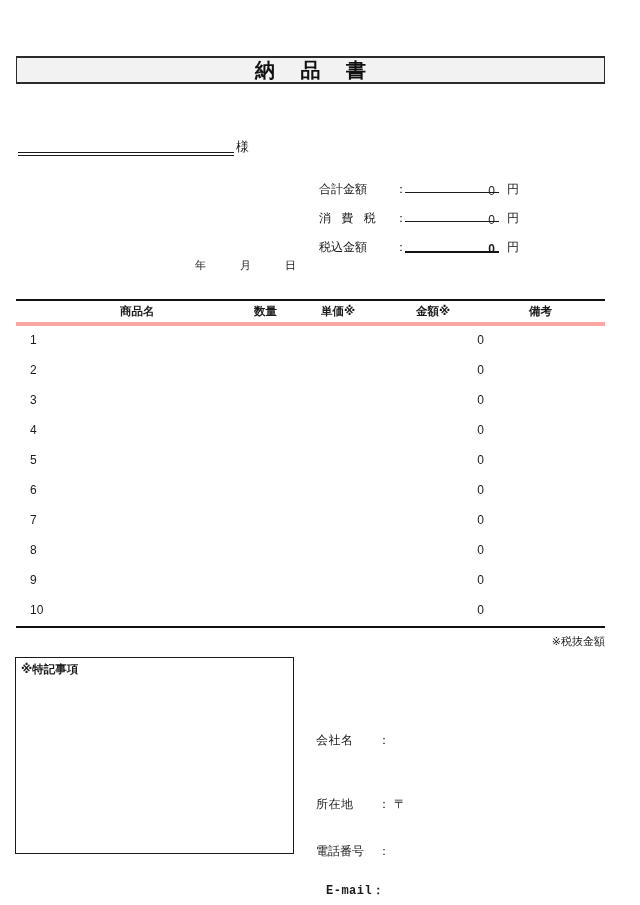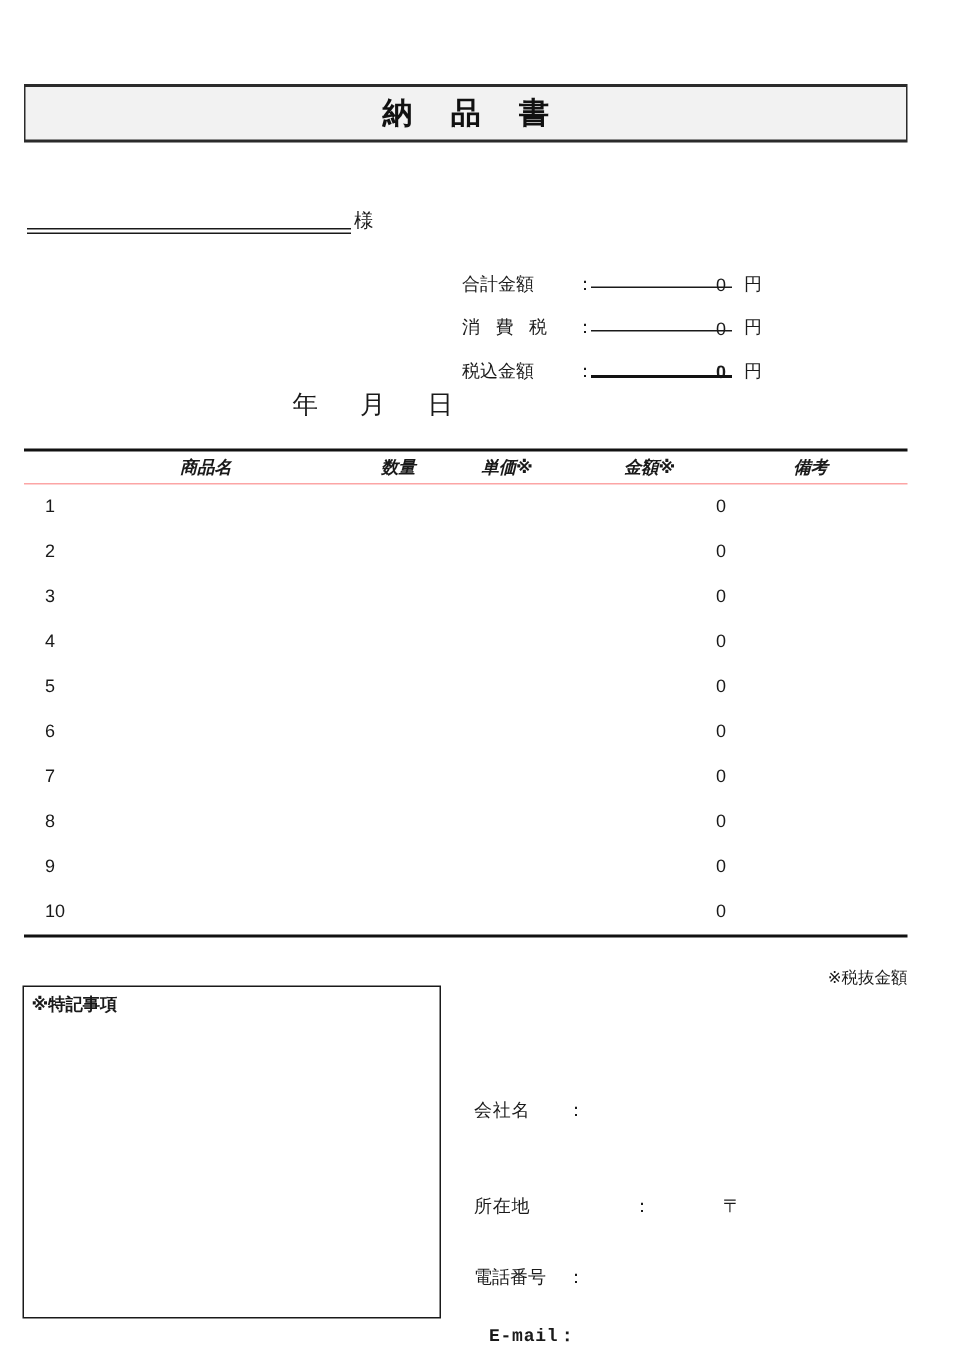--- a/index.html
+++ b/index.html
@@ -18,21 +18,21 @@
     background: #ffffff;
     overflow: hidden;
   }
 
   
   .title-bar {
     position: absolute;
     left: 16px;
     top: 56px;
     width: 589px;
-    height: 39px;
+    height: 28px;
     background: #f2f2f2;
     border: 1px solid #2b2b2b;
     border-top-width: 2px;
     border-bottom-width: 2px;
     box-sizing: border-box;
     display: flex;
     align-items: center;
     justify-content: center;
   }
   .title-text {
@@ -73,30 +73,30 @@
     letter-spacing: 0.3px;
     color: #1a1a1a;
   }
   .greeting div { white-space: nowrap; }
 
   
   .date-line {
     position: absolute;
     left: 195px;
     top: 258px;
-    font-size: 17px;
+    font-size: 11px;
     letter-spacing: 1px;
     color: #1a1a1a;
   }
   .date-line span { display: inline-block; width: 45px; text-align: left; }
 
   
   .totals {
     position: absolute;
-    left: 308px;
+    left: 319px;
     top: 181px;
     width: 200px;
   }
   .tot-row {
     position: relative;
     height: 29px;
     display: flex;
     align-items: flex-start;
   }
   .tot-label {
@@ -145,22 +145,21 @@
   .table-wrap {
     position: absolute;
     left: 16px;
     top: 299px;
     width: 589px;
   }
   .thead-rule-top { border-top: 2px solid #111111; }
   .thead {
     position: relative;
     height: 21px;
-    border-bottom: 1px solid #fca5a5;
-    font-style: italic;
+    border-bottom: 4px solid #fca5a5;
   }
   .th {
     position: absolute;
     top: 3px;
     font-size: 11.5px;
     font-weight: bold;
     color: #1a1a1a;
     white-space: nowrap;
   }
   .th-name   { left: 104px; }
@@ -189,30 +188,30 @@
     font-size: 12px;
     color: #1a1a1a;
   }
   .table-bottom-rule {
     border-top: 2px solid #111111;
   }
   .table-footnote {
     text-align: right;
     font-size: 11px;
     color: #1a1a1a;
-    padding-top: 19px;
+    padding-top: 6px;
   }
 
   
   .notes-box {
     position: absolute;
     left: 15px;
     top: 657px;
     width: 279px;
-    height: 222px;
+    height: 197px;
     border: 1px solid #1a1a1a;
     box-sizing: border-box;
   }
   .notes-label {
     position: absolute;
     left: 5px;
     top: 4px;
     font-size: 11.5px;
     font-weight: bold;
     color: #1a1a1a;
@@ -226,21 +225,21 @@
     width: 280px;
   }
   .co-row {
     display: flex;
     align-items: baseline;
     font-size: 12px;
     color: #1a1a1a;
     margin-bottom: 22px;
     white-space: nowrap;
   }
-  .co-row.gap { margin-bottom: 30px; gap: 44px; }
+  .co-row.gap { margin-bottom: 30px; }
   .co-label { width: 62px; flex: none; }
   .co-label.sp { letter-spacing: 0.5px; margin-top: 25px; }
   .co-colon { width: 16px; flex: none; }
   .co-value { }
   .co-row.email { padding-left: 10px; margin-bottom: 0; font-weight: bold; }
   .co-row.email .co-label {
     width: auto;
     font-family: "Liberation Mono", "DejaVu Sans Mono", monospace;
     letter-spacing: 0.5px;
   }

